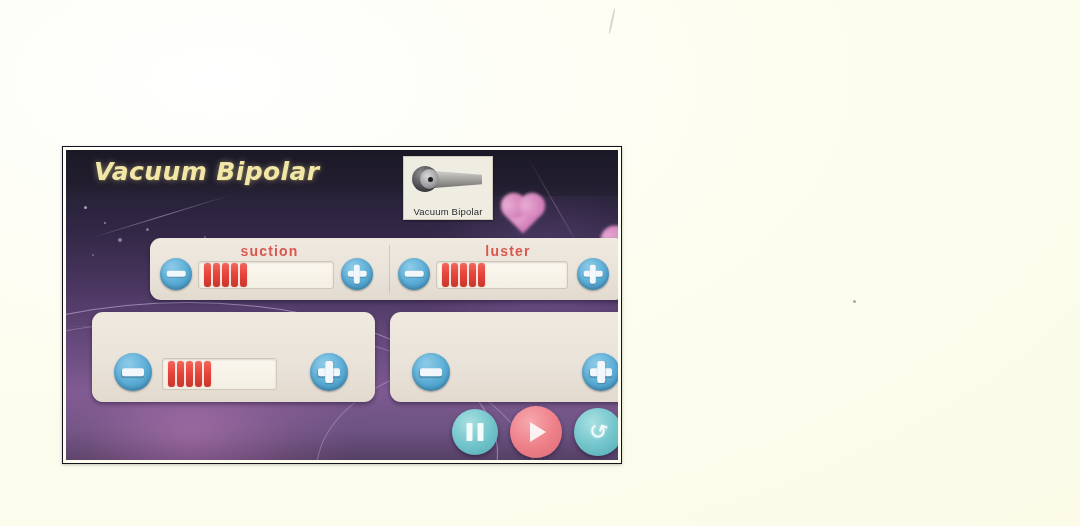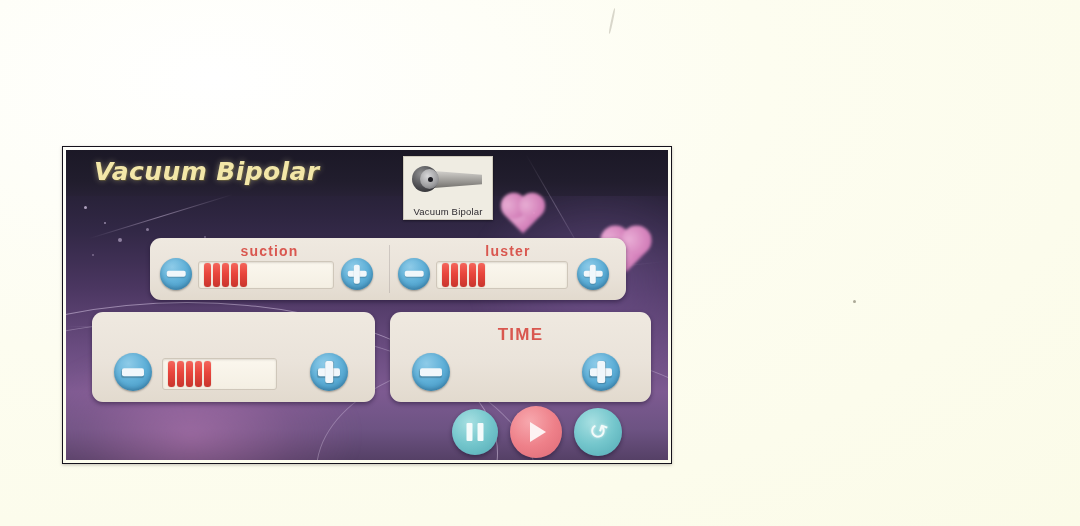--- a/index.html
+++ b/index.html
@@ -23,21 +23,21 @@
   #paratext{
     position:absolute;left:62px;top:64px;width:985px;
     font-family:"Liberation Serif",serif;
     font-size:20.5px;line-height:33px;color:#23201c;
     letter-spacing:.1px;
   }
   #paratext .ln{display:block;white-space:nowrap;}
 
   
   #photo{
-    position:absolute;left:62px;top:146px;width:610px;height:318px;
+    position:absolute;left:62px;top:146px;width:560px;height:318px;
     border:1px solid #15121c;
     box-sizing:border-box;
     overflow:hidden;
     box-shadow:0 1px 3px rgba(90,80,70,.35);
   }
   #screen{
     position:absolute;inset:3px;
     overflow:hidden;
     background:
       linear-gradient(180deg,
@@ -348,21 +348,20 @@
             <i style="height:26px;"></i>
           </span>
         </div>
         <div class="rbtn" style="left:218px;top:41px;width:38px;height:38px;">
           <span class="gp1"></span>
           <span class="gp2"></span>
         </div>
       </div>
 
       <div class="panel" style="left:324px;top:162px;width:261px;height:90px;">
-        <div class="plabel" style="top:13px;font-size:17px;">TIME</div>
         <div class="rbtn" style="left:22px;top:41px;width:38px;height:38px;">
           <span class="gm"></span>
         </div>
         <div class="rbtn" style="left:192px;top:41px;width:38px;height:38px;">
           <span class="gp1"></span>
           <span class="gp2"></span>
         </div>
       </div>
 
       <div class="tbtn teal" style="left:386px;top:259px;width:46px;height:46px;">

